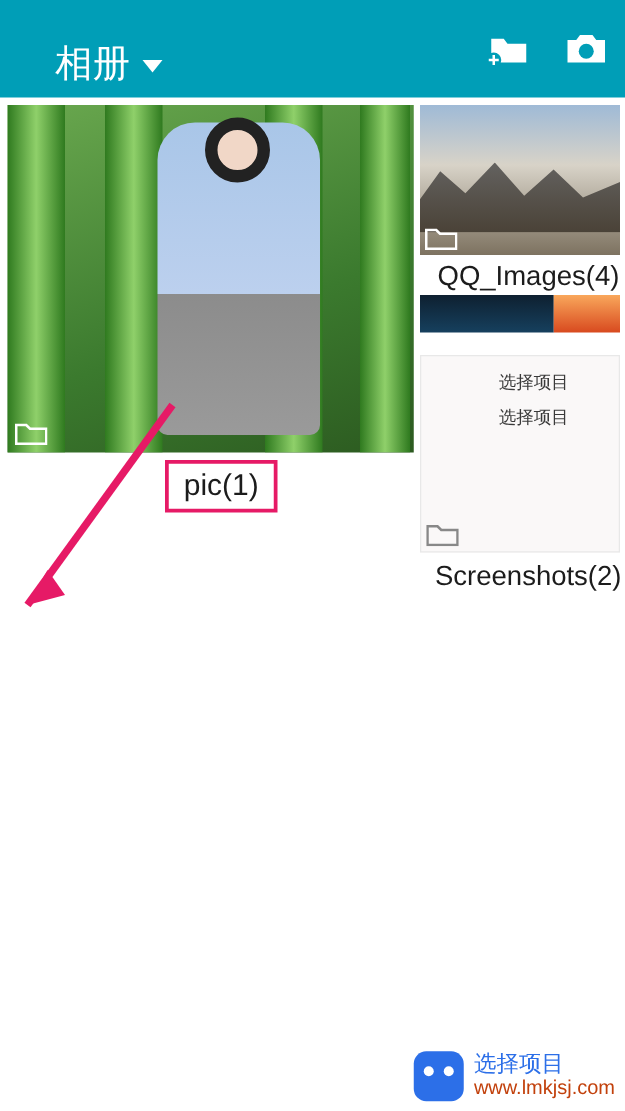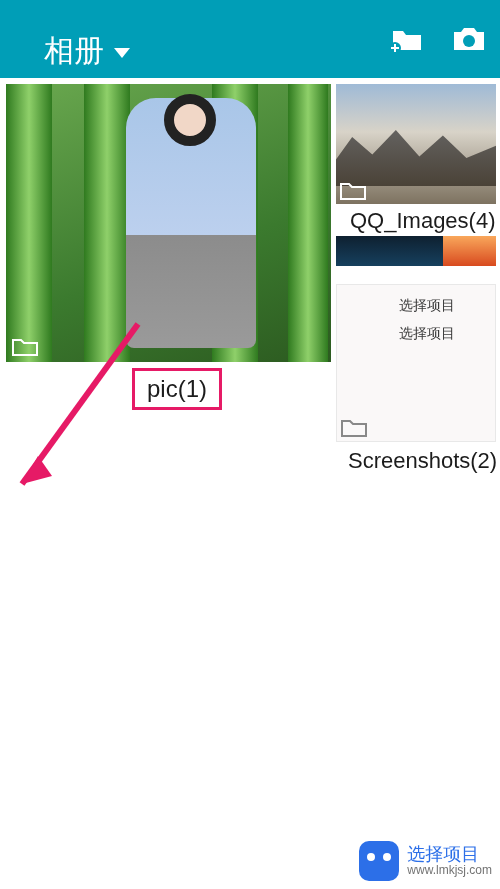--- a/index.html
+++ b/index.html
@@ -118,21 +118,21 @@
     position:absolute; right:8px; bottom:8px;
     display:flex; align-items:center; gap:8px;
     color:#2c6fe8; font-size:18px;
   }
   .wm-bot{
     width:40px;height:40px;border-radius:10px;background:#2c6fe8;position:relative;
   }
   .wm-bot::before{content:"";position:absolute;left:8px;top:12px;width:8px;height:8px;background:#fff;border-radius:50%;}
   .wm-bot::after{content:"";position:absolute;right:8px;top:12px;width:8px;height:8px;background:#fff;border-radius:50%;}
   .wm-text{display:flex;flex-direction:column;line-height:1.1;}
-  .wm-url{font-size:12px;color:#737373;}
+  .wm-url{font-size:16px;color:#c2410c;}
 </style>
 </head>
 <body>
 
 <div class="app-bar">
   <div class="title-wrap">
     <span class="title-text">相册</span>
     <span class="dropdown-caret"></span>
   </div>
   <div class="action-icons">

